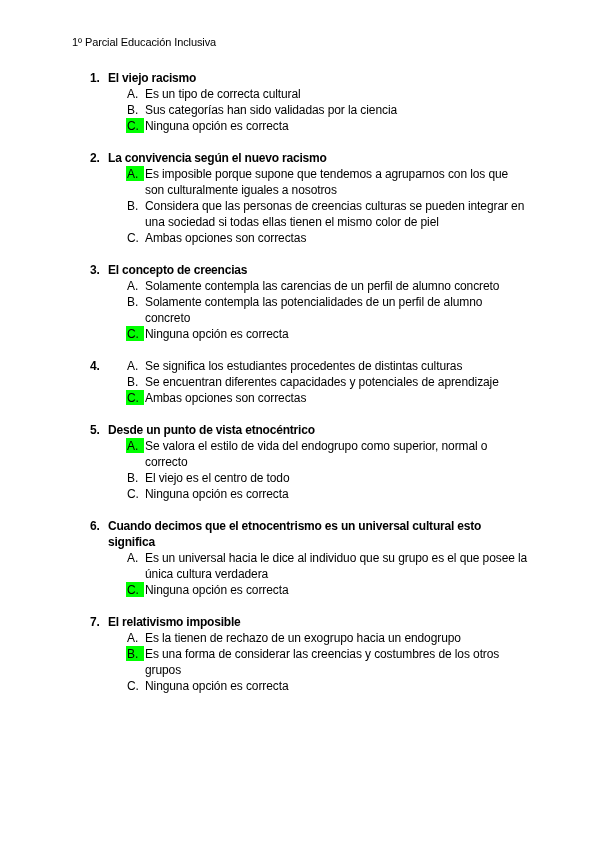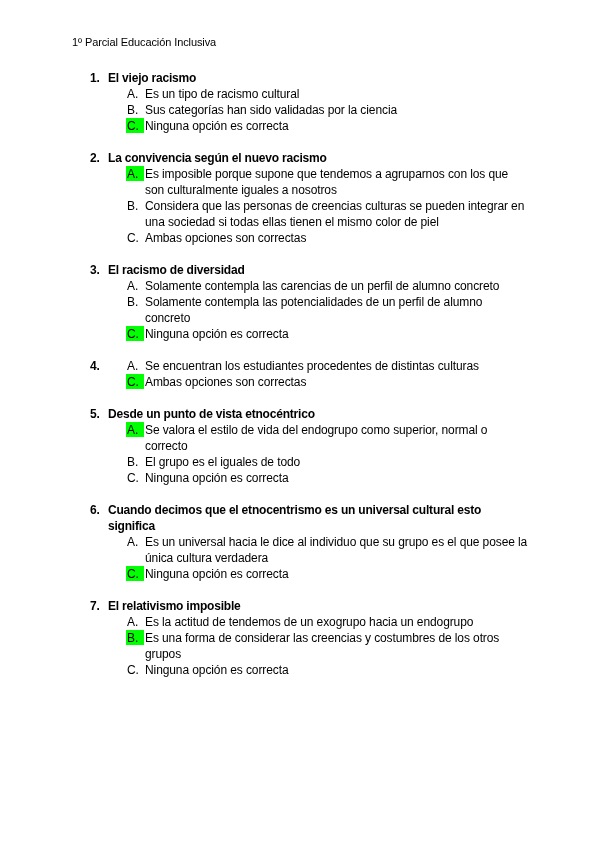--- a/index.html
+++ b/index.html
@@ -93,21 +93,21 @@
   <ol class="questions">
 
     <li class="question">
       <div class="q-head">
         <span class="q-num">1.</span>
         <span>El viejo racismo</span>
       </div>
       <ul class="options">
         <li class="option">
           <span class="opt-letter">A.</span>
-          <span>Es un tipo de racismo cultural</span>
+          <span>Es un tipo de correcta cultural</span>
         </li>
         <li class="option">
           <span class="opt-letter">B.</span>
           <span>Sus categorías han sido validadas por la ciencia</span>
         </li>
         <li class="option">
           <span class="opt-letter correct" style="background: rgb(0, 255, 0);">C.</span>
           <span>Ninguna opción es correcta</span>
         </li>
       </ul>
@@ -130,21 +130,21 @@
         <li class="option">
           <span class="opt-letter">C.</span>
           <span>Ambas opciones son correctas</span>
         </li>
       </ul>
     </li>
 
     <li class="question">
       <div class="q-head">
         <span class="q-num">3.</span>
-        <span>El racismo de diversidad</span>
+        <span>El concepto de creencias</span>
       </div>
       <ul class="options">
         <li class="option">
           <span class="opt-letter">A.</span>
           <span>Solamente contempla las carencias de un perfil de alumno concreto</span>
         </li>
         <li class="option">
           <span class="opt-letter">B.</span>
           <span>Solamente contempla las potencialidades de un perfil de alumno concreto</span>
         </li>
@@ -155,45 +155,46 @@
       </ul>
     </li>
 
     <li class="question">
       <div class="q-head">
         <span class="q-num">4.</span>
       </div>
       <ul class="options">
         <li class="option">
           <span class="opt-letter">A.</span>
-          <span>Se encuentran los estudiantes procedentes de distintas culturas</span>
-        </li>
-        <li class="option">
-          <span class="opt-letter">B.</span>
+          <span>Se significa los estudiantes procedentes de distintas culturas</span>
+        </li>
+        <li class="option">
+          <span class="opt-letter">B.</span>
+          <span>Se encuentran diferentes capacidades y potenciales de aprendizaje</span>
         </li>
         <li class="option">
           <span class="opt-letter correct" style="background: rgb(0, 255, 0);">C.</span>
           <span>Ambas opciones son correctas</span>
         </li>
       </ul>
     </li>
 
     <li class="question">
       <div class="q-head">
         <span class="q-num">5.</span>
         <span>Desde un punto de vista etnocéntrico</span>
       </div>
       <ul class="options">
         <li class="option">
           <span class="opt-letter correct" style="background: rgb(0, 255, 0);">A.</span>
           <span>Se valora el estilo de vida del endogrupo como superior, normal o correcto</span>
         </li>
         <li class="option">
           <span class="opt-letter">B.</span>
-          <span>El grupo es el iguales de todo</span>
+          <span>El viejo es el centro de todo</span>
         </li>
         <li class="option">
           <span class="opt-letter">C.</span>
           <span>Ninguna opción es correcta</span>
         </li>
       </ul>
     </li>
 
     <li class="question">
       <div class="q-head">
@@ -216,21 +217,21 @@
     </li>
 
     <li class="question">
       <div class="q-head">
         <span class="q-num">7.</span>
         <span>El relativismo imposible</span>
       </div>
       <ul class="options">
         <li class="option">
           <span class="opt-letter">A.</span>
-          <span>Es la actitud de tendemos de un exogrupo hacia un endogrupo</span>
+          <span>Es la tienen de rechazo de un exogrupo hacia un endogrupo</span>
         </li>
         <li class="option">
           <span class="opt-letter correct" style="background: rgb(0, 255, 0);">B.</span>
           <span>Es una forma de considerar las creencias y costumbres de los otros grupos</span>
         </li>
         <li class="option">
           <span class="opt-letter">C.</span>
           <span>Ninguna opción es correcta</span>
         </li>
       </ul>

